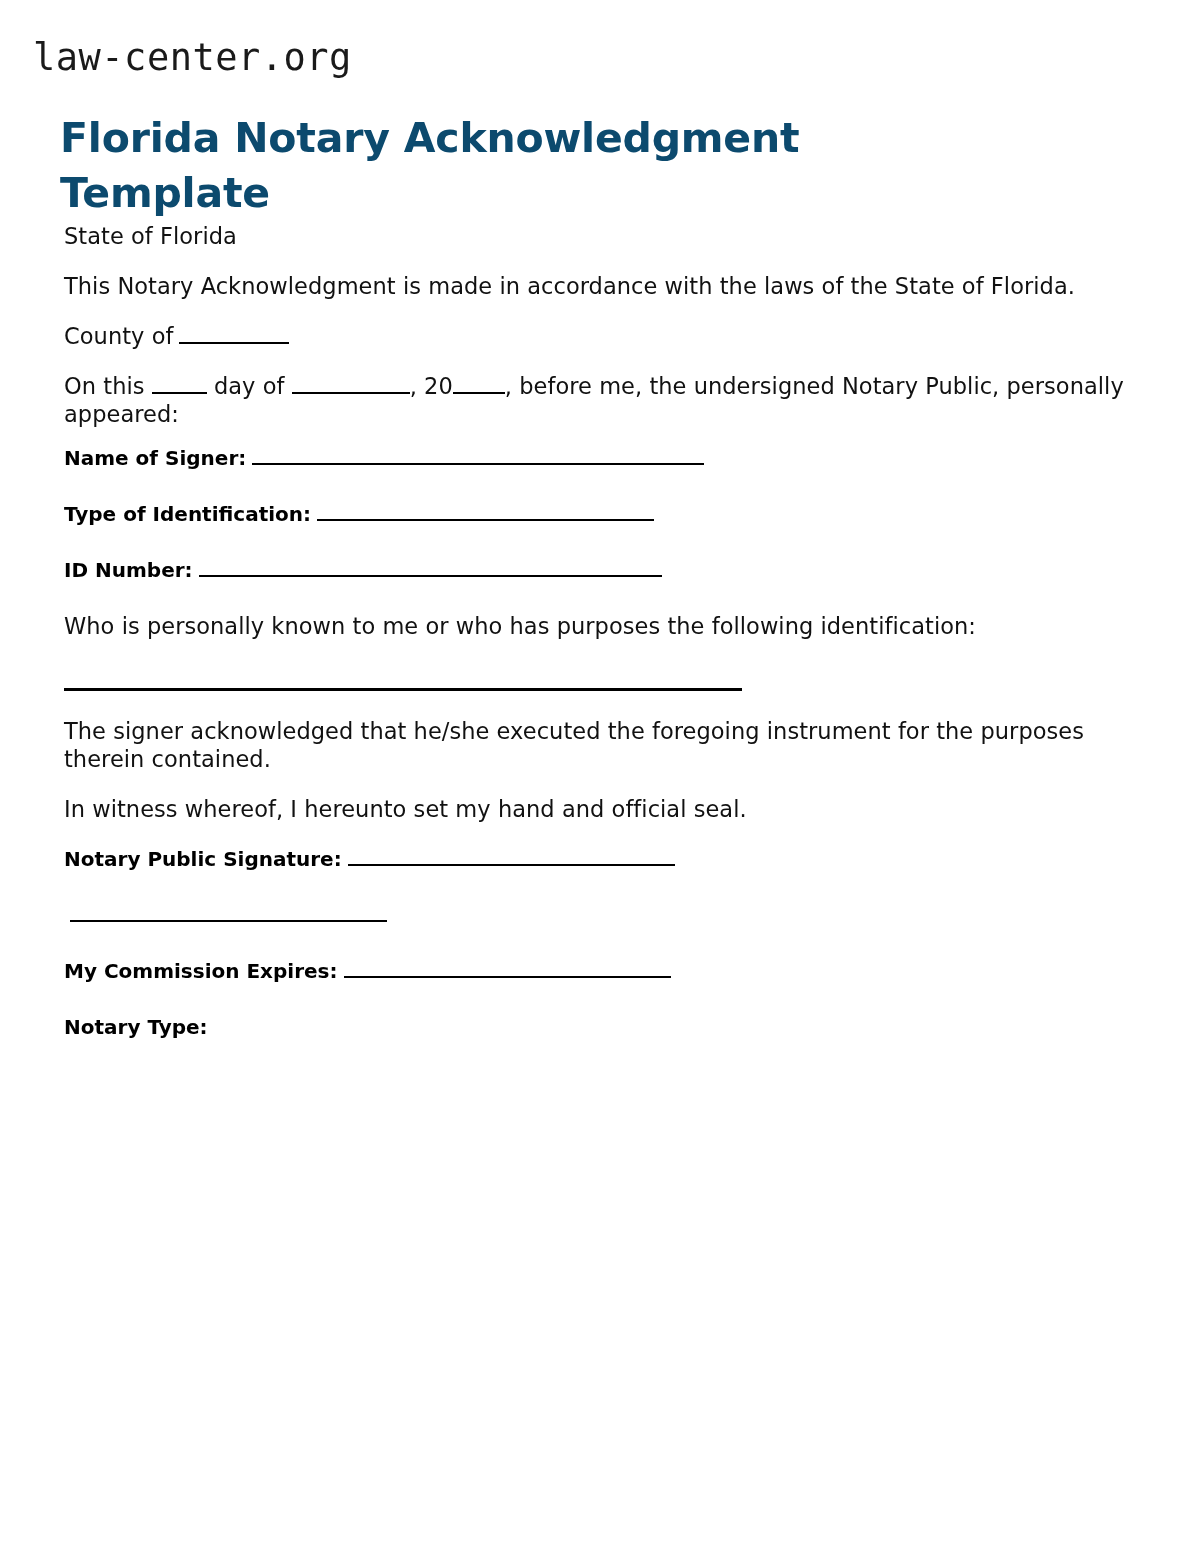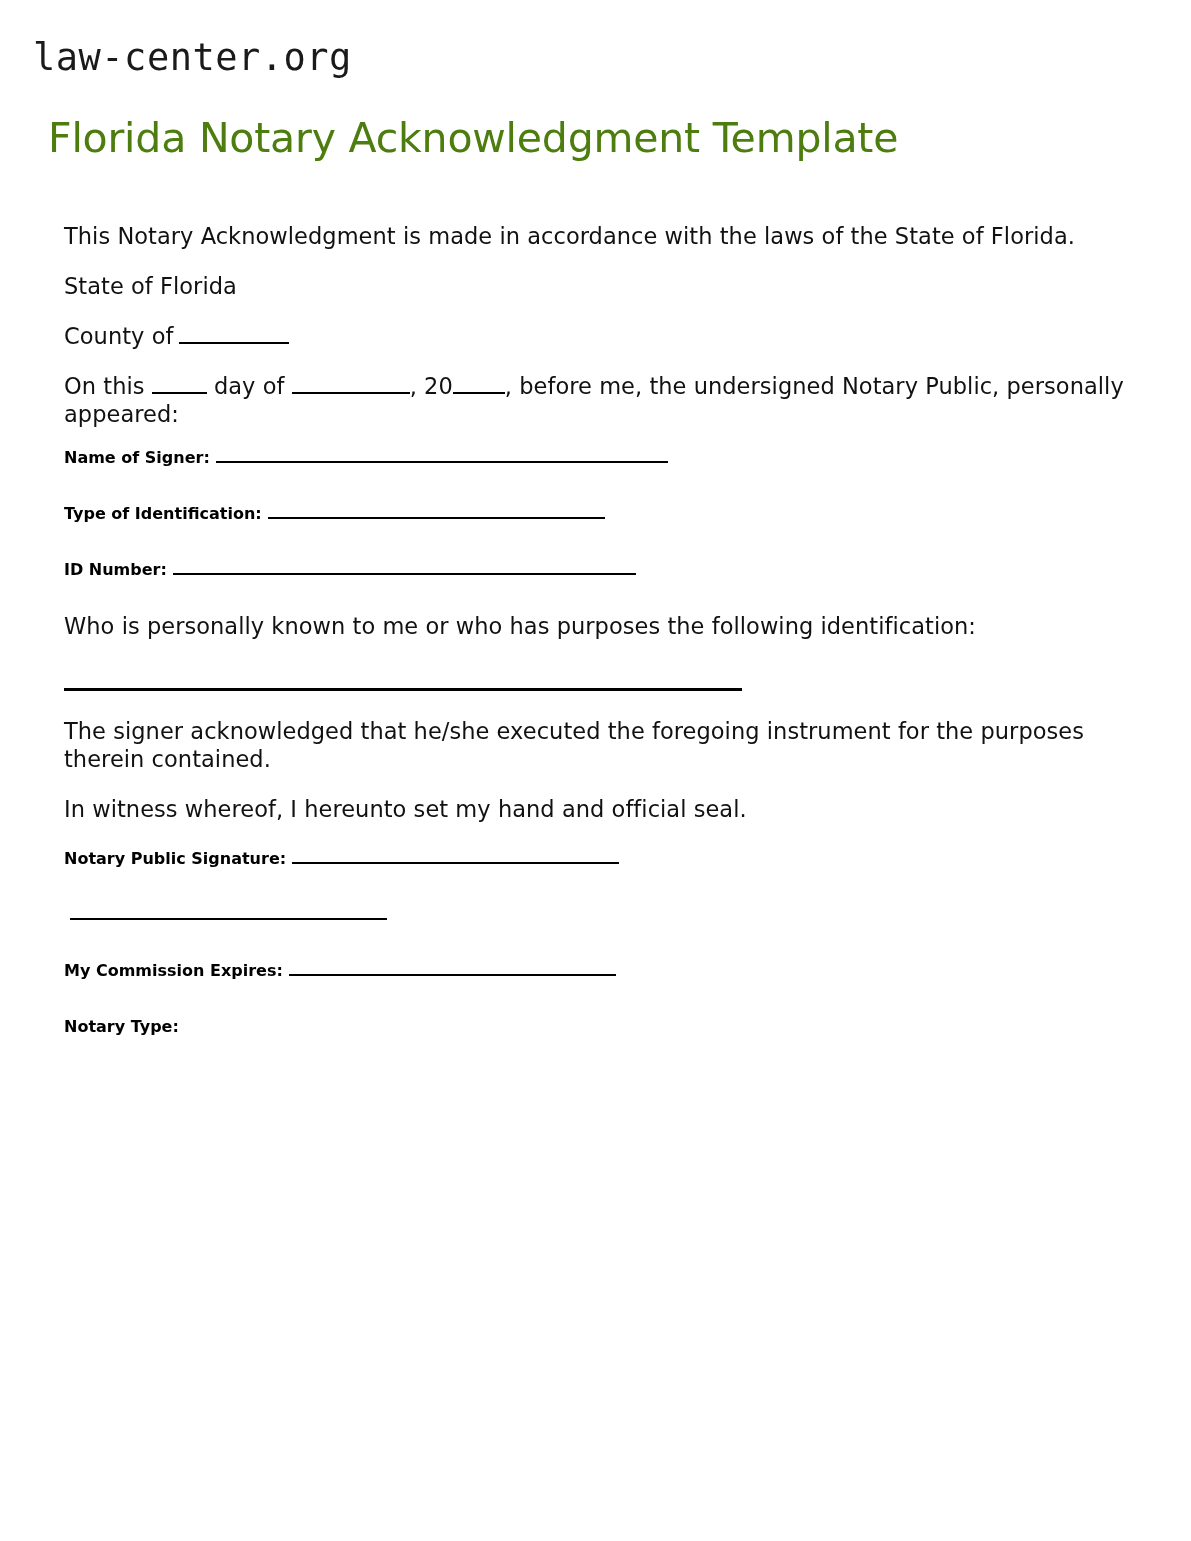--- a/index.html
+++ b/index.html
@@ -36,28 +36,28 @@
     font-size: 37px;
     line-height: 44px;
     letter-spacing: 0.5px;
     color: #1a1a1a;
     white-space: nowrap;
   }
 
   
   .doc-title {
     position: absolute;
-    left: 48px;
+    left: 60px;
     top: 84px;
     width: 900px;
     font-family: "DejaVu Sans", sans-serif;
-    font-weight: normal;
+    font-weight: bold;
     font-size: 41px;
     line-height: 55px;
-    color: #4d7c0f;
+    color: #0c4a6e;
     letter-spacing: -0.2px;
   }
 
   
   .body-content {
     position: absolute;
     left: 64px;
     top: 222px;
     width: 1060px;
   }
@@ -68,21 +68,21 @@
     color: #111111;
     margin: 0 0 22px 0;
     letter-spacing: 0.05px;
   }
 
   .para.tight {
     margin-bottom: 16px;
   }
 
   .field-line {
-    font-size: 16px;
+    font-size: 20px;
     line-height: 28px;
     color: #000000;
     margin: 0 0 28px 0;
     white-space: nowrap;
   }
 
   .field-label {
     font-weight: bold;
   }
 
@@ -130,23 +130,23 @@
 <body>
 
 <div class="page">
 
   <div class="site-header">law-center.org</div>
 
   <h1 class="doc-title">Florida Notary Acknowledgment Template</h1>
 
   <div class="body-content">
 
+    <p class="para">State of Florida</p>
+
     <p class="para">This Notary Acknowledgment is made in accordance with the laws of the State of Florida.</p>
-
-    <p class="para">State of Florida</p>
 
     <p class="para">
       <span>County of</span><span class="blank blank-inline w-county"></span>
     </p>
 
     <p class="para tight">
       <span>On this</span>
       <span class="blank-inline w-day"></span>
       <span>day of</span>
       <span class="blank-inline w-month"></span><span>, 20</span><span class="blank-inline w-year"></span><span>, before me, the undersigned Notary Public, personally appeared:</span>

